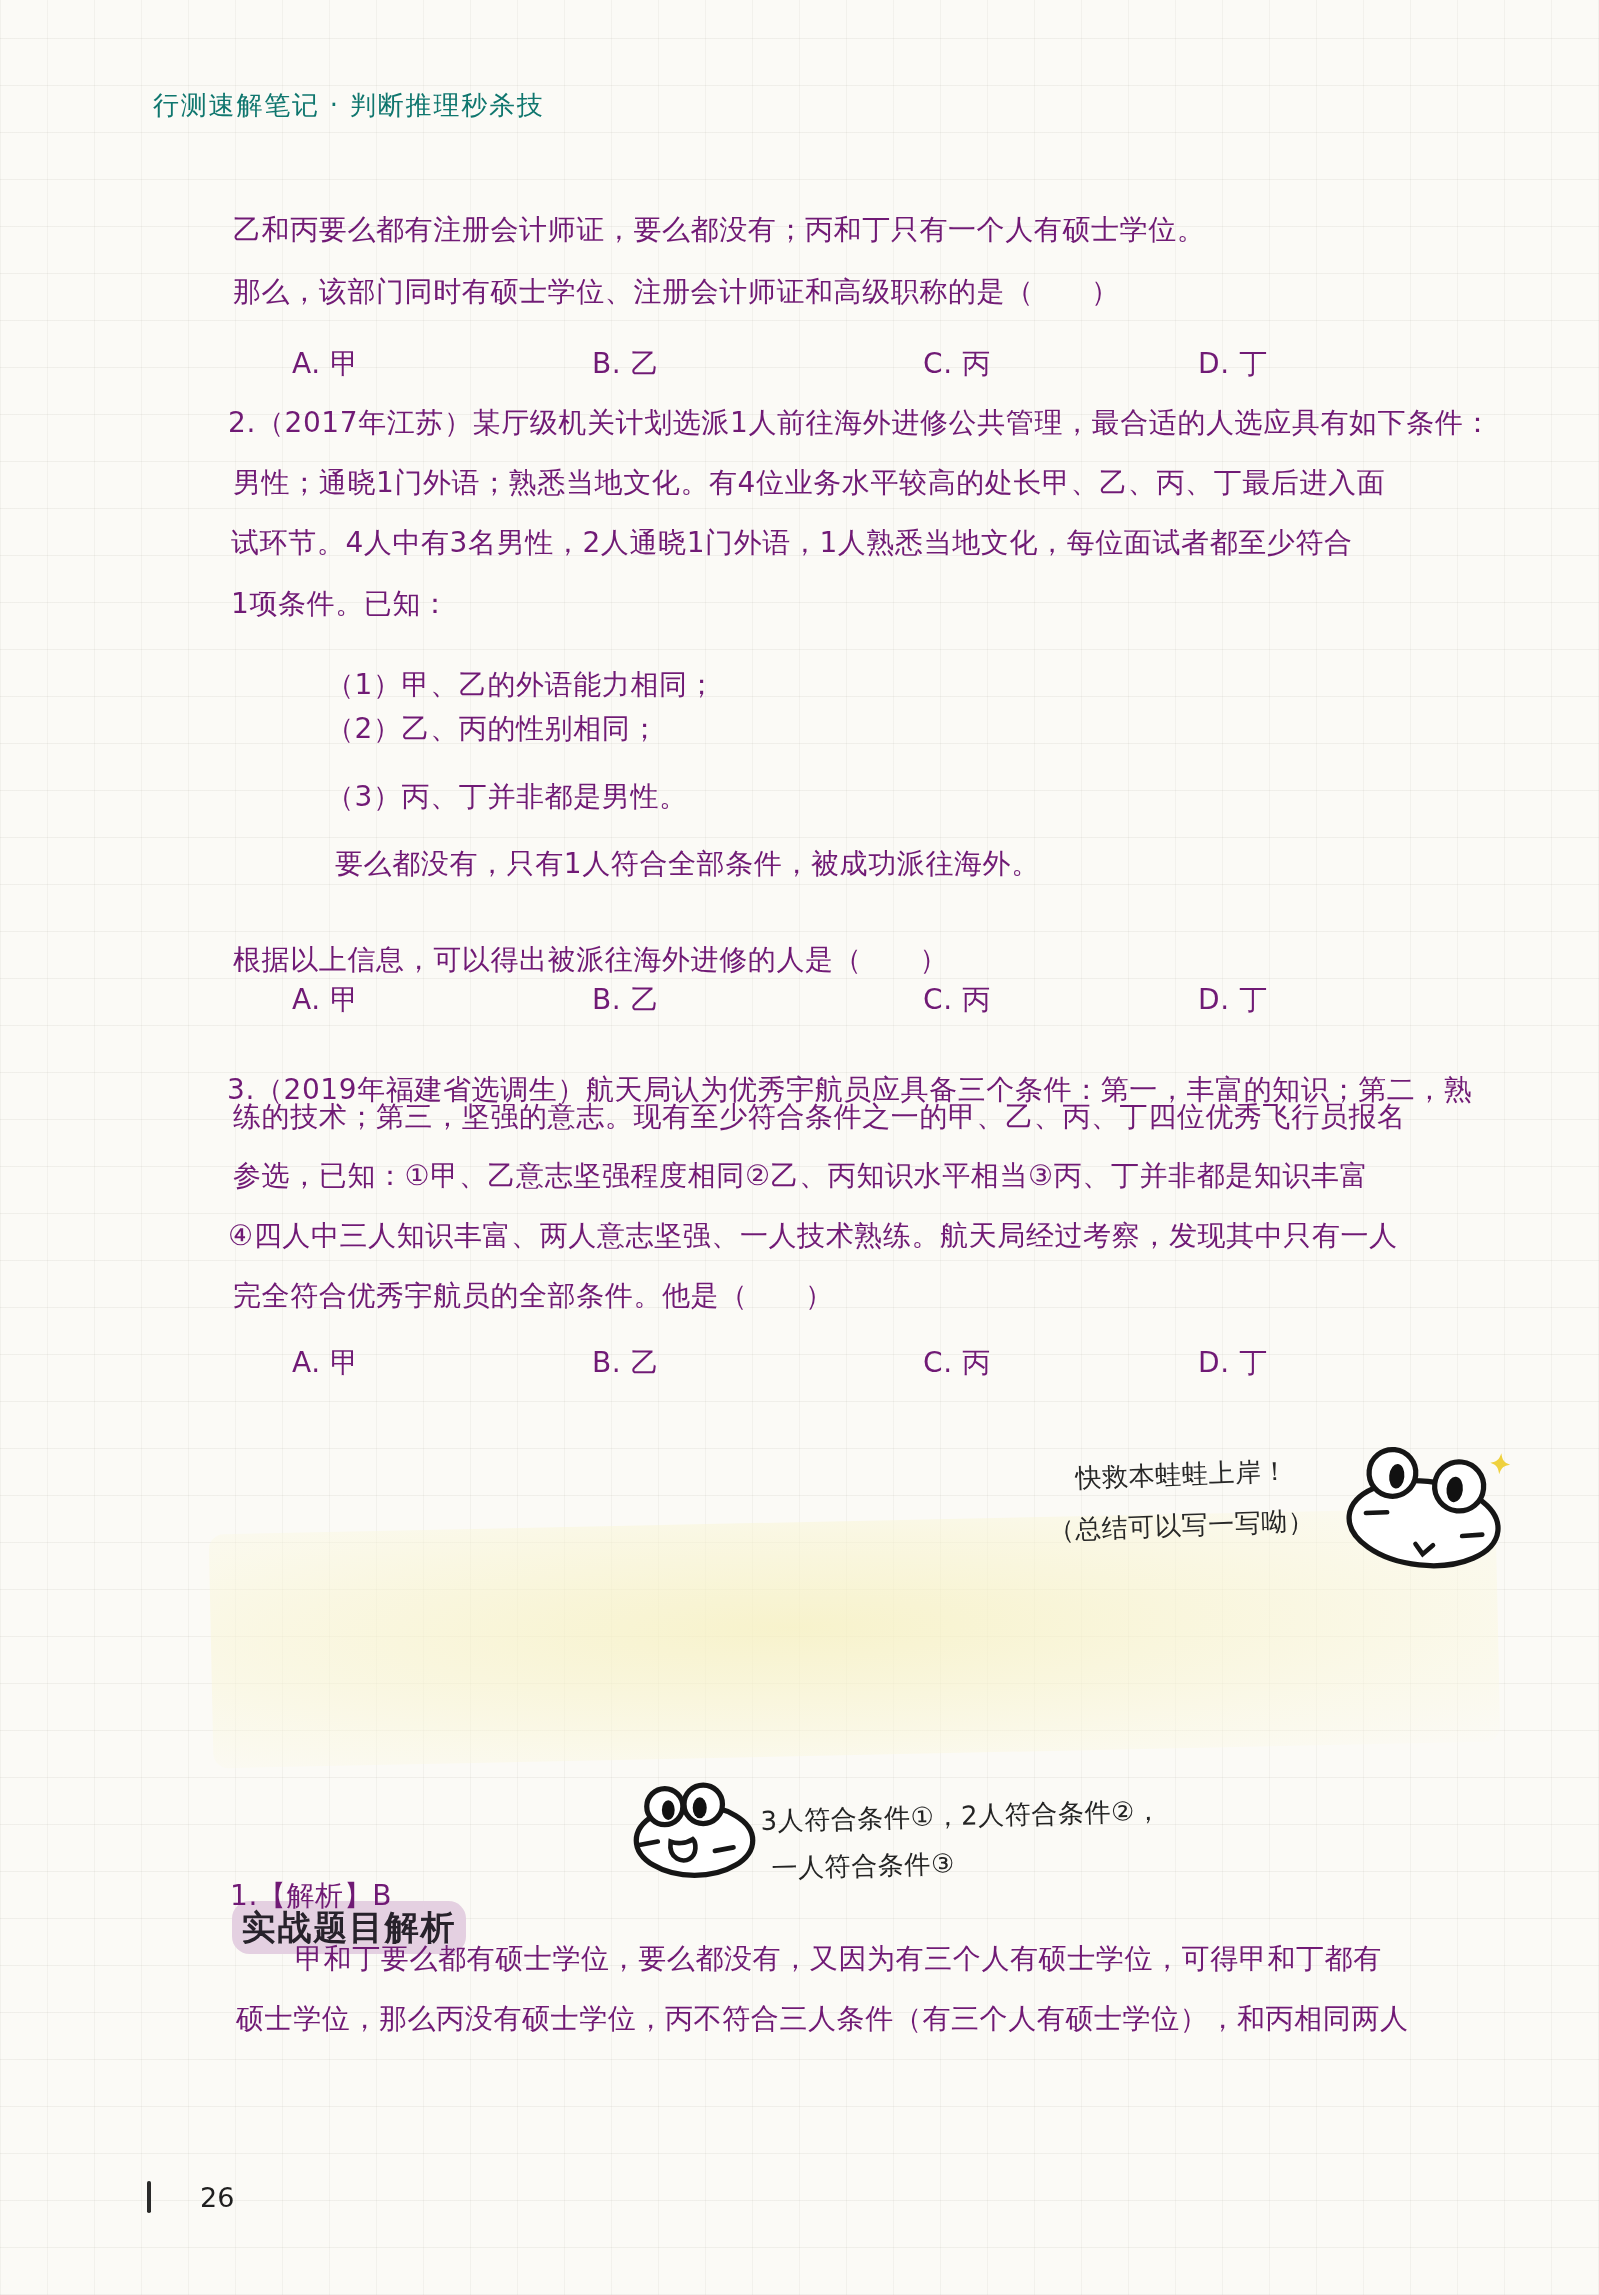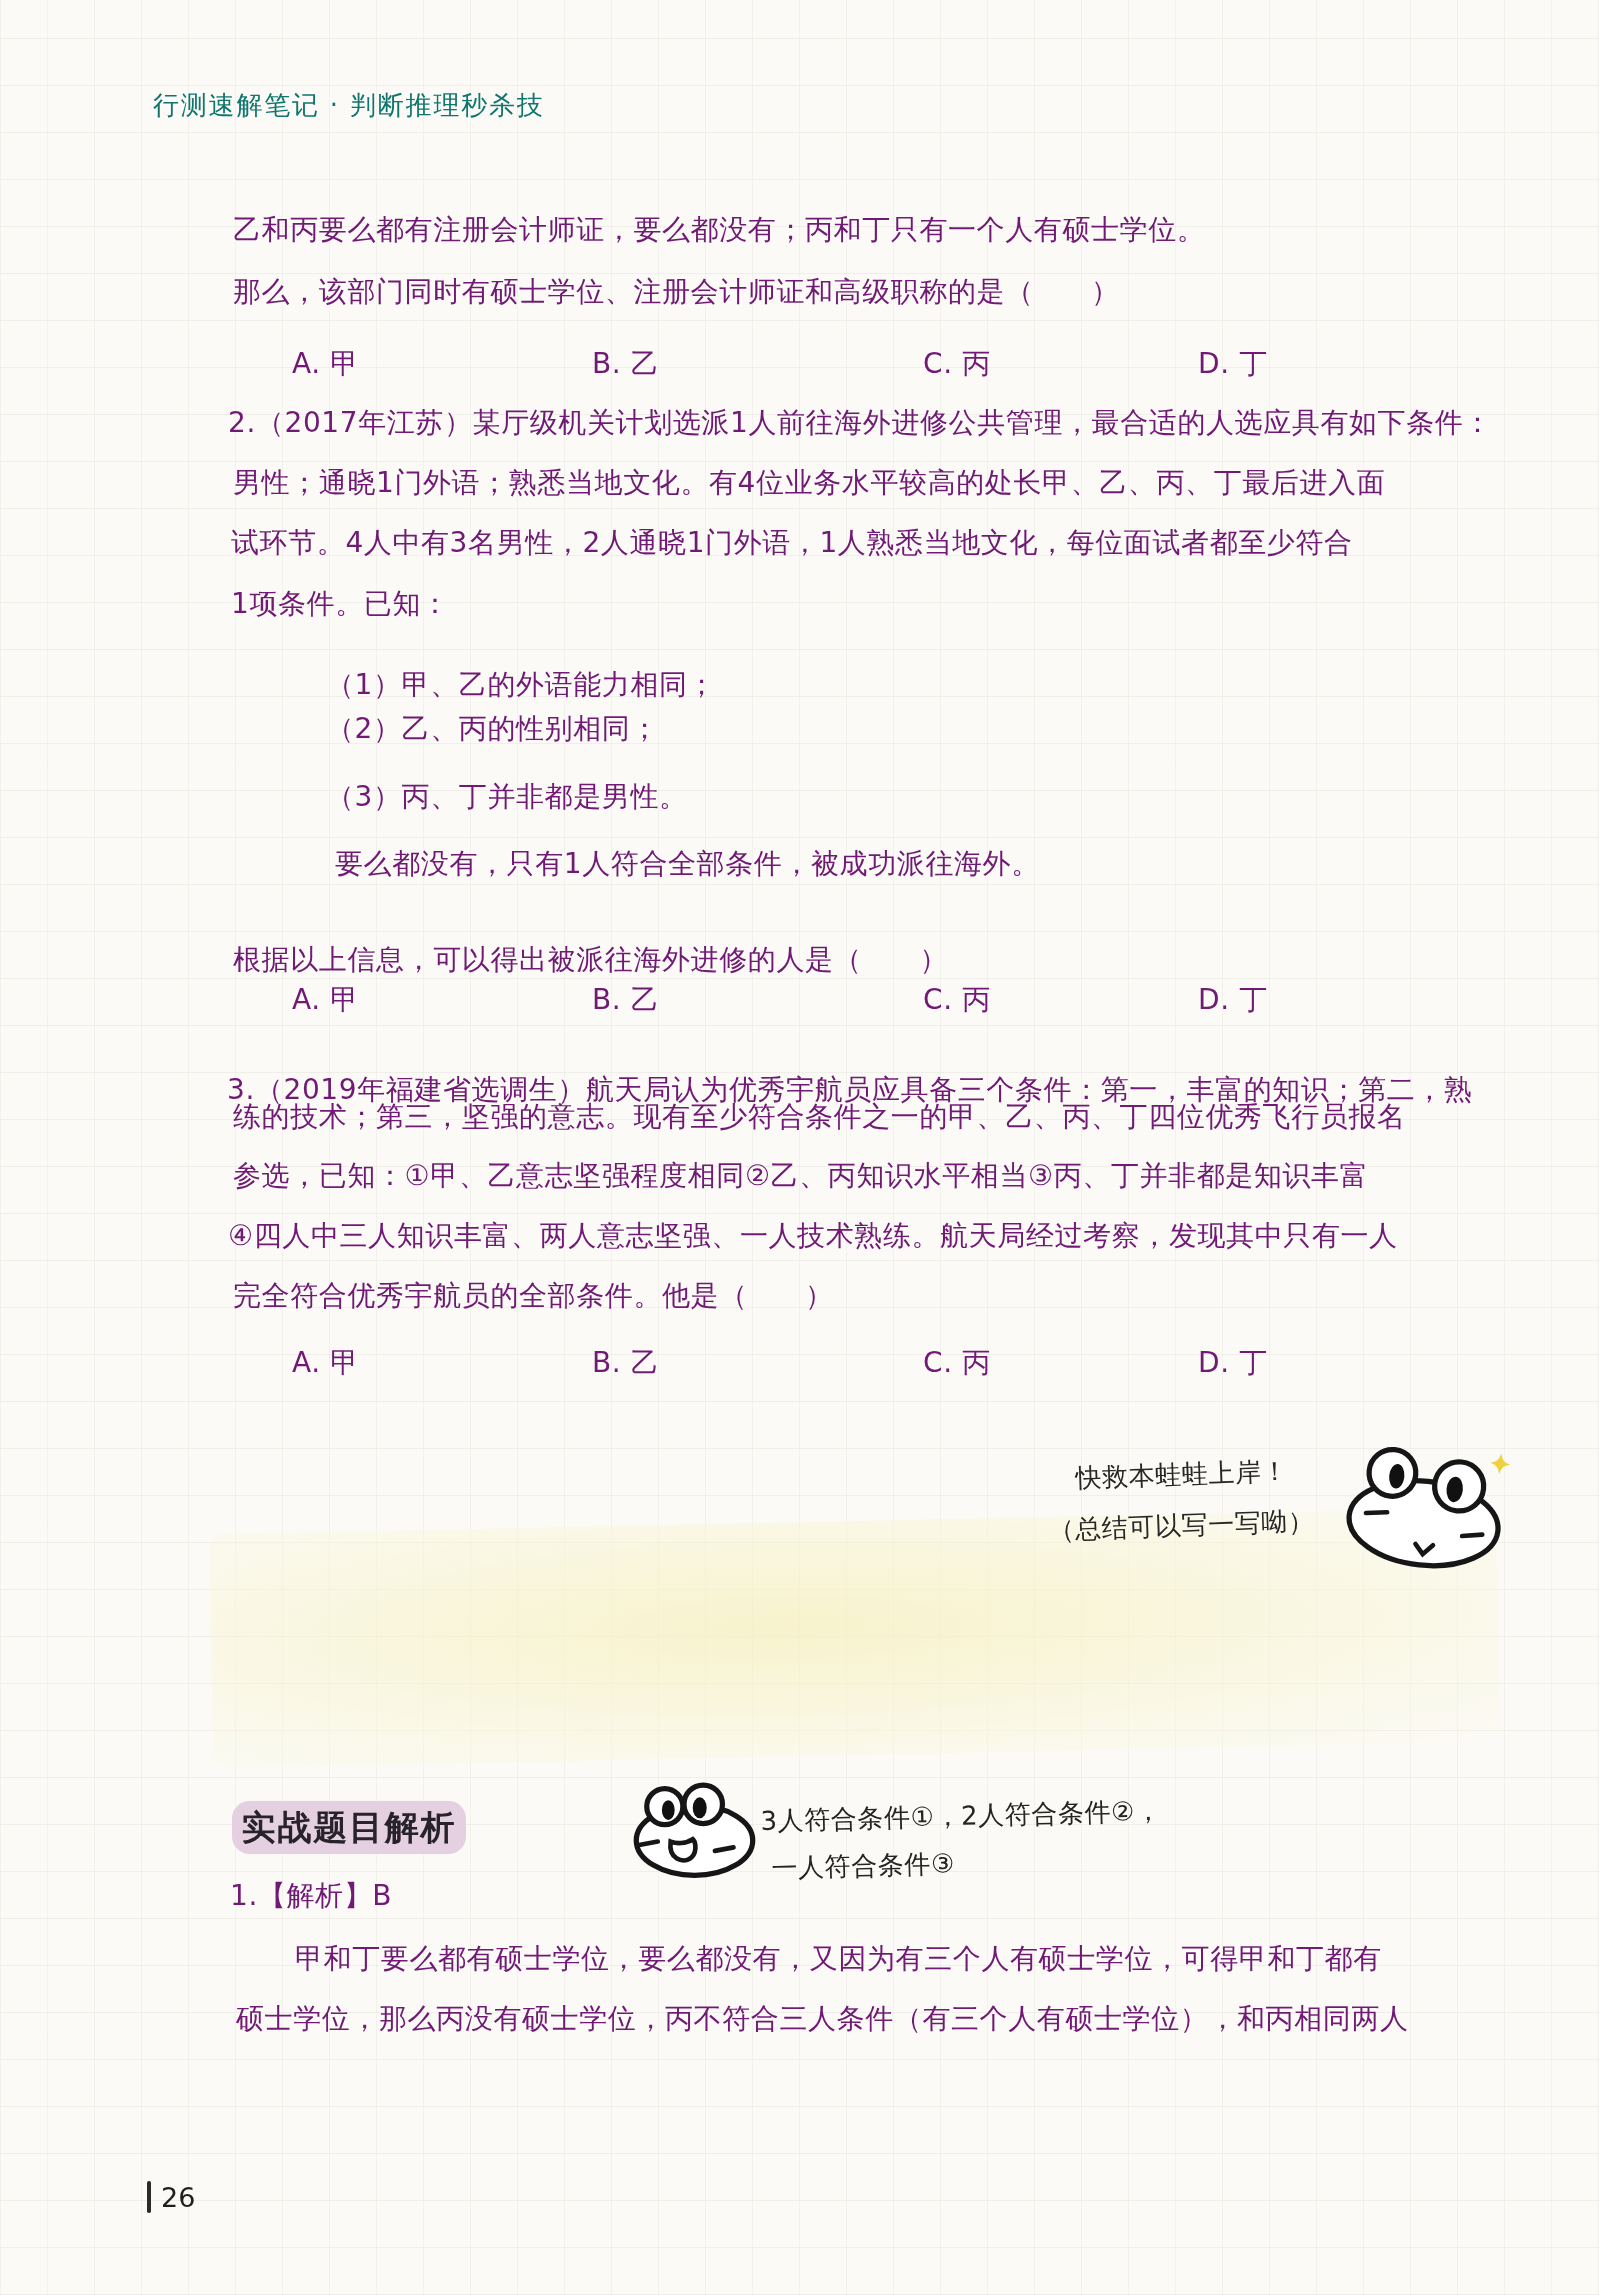--- a/index.html
+++ b/index.html
@@ -20,30 +20,30 @@
   .hdr{font-size:26px;letter-spacing:1.8px;font-weight:400;color:#0f766e;}
   .note{font-size:26px;color:#272727;transform:rotate(-2deg);transform-origin:left top;}
   .note2{font-size:26px;color:#242424;transform:rotate(-1.5deg);transform-origin:left top;}
   .yellow-box{
     position:absolute;left:211px;top:1521px;width:1287px;height:234px;
     border-radius:15px;
     background:radial-gradient(ellipse at 45% 45%, rgba(246,240,190,0.75), rgba(250,247,220,0.45) 70%, rgba(252,250,235,0.12) 100%);
     transform:rotate(-1.2deg);
   }
   .sec-pill{
-    position:absolute;left:232px;top:1801px;width:234px;height:53px;
+    position:absolute;left:232px;top:1901px;width:234px;height:53px;
     background:#e4d0e1;border-radius:17.5px;
     display:flex;align-items:center;justify-content:center;
   }
   .sec-pill span{
     font-size:34px;font-weight:bold;color:#27222b;letter-spacing:1.8px;white-space:nowrap;
     font-family:"DejaVu Sans", sans-serif;
   }
   .frog{position:absolute;}
-  .footer-wrap{position:absolute;left:147px;top:2181px;display:flex;align-items:center;}
+  .footer-wrap{position:absolute;left:147px;top:2181px;display:flex;align-items:center;gap:39px;}
   .footer-bar{width:3.5px;height:32px;background:#2a2a2a;border-radius:1.8px;margin-right:10.5px;}
   .footer-num{font-size:27px;color:#1f1f1f;font-family:"DejaVu Sans", sans-serif;}
 </style>
 </head>
 <body>
 
 <div class="t hdr" style="left:153px;top:89px;">行测速解笔记 · 判断推理秒杀技</div>
 
 <div class="t" style="left:233px;top:212px;">乙和丙要么都有注册会计师证，要么都没有；丙和丁只有一个人有硕士学位。</div>
 <div class="t" style="left:233px;top:274px;">那么，该部门同时有硕士学位、注册会计师证和高级职称的是（　　）</div>

